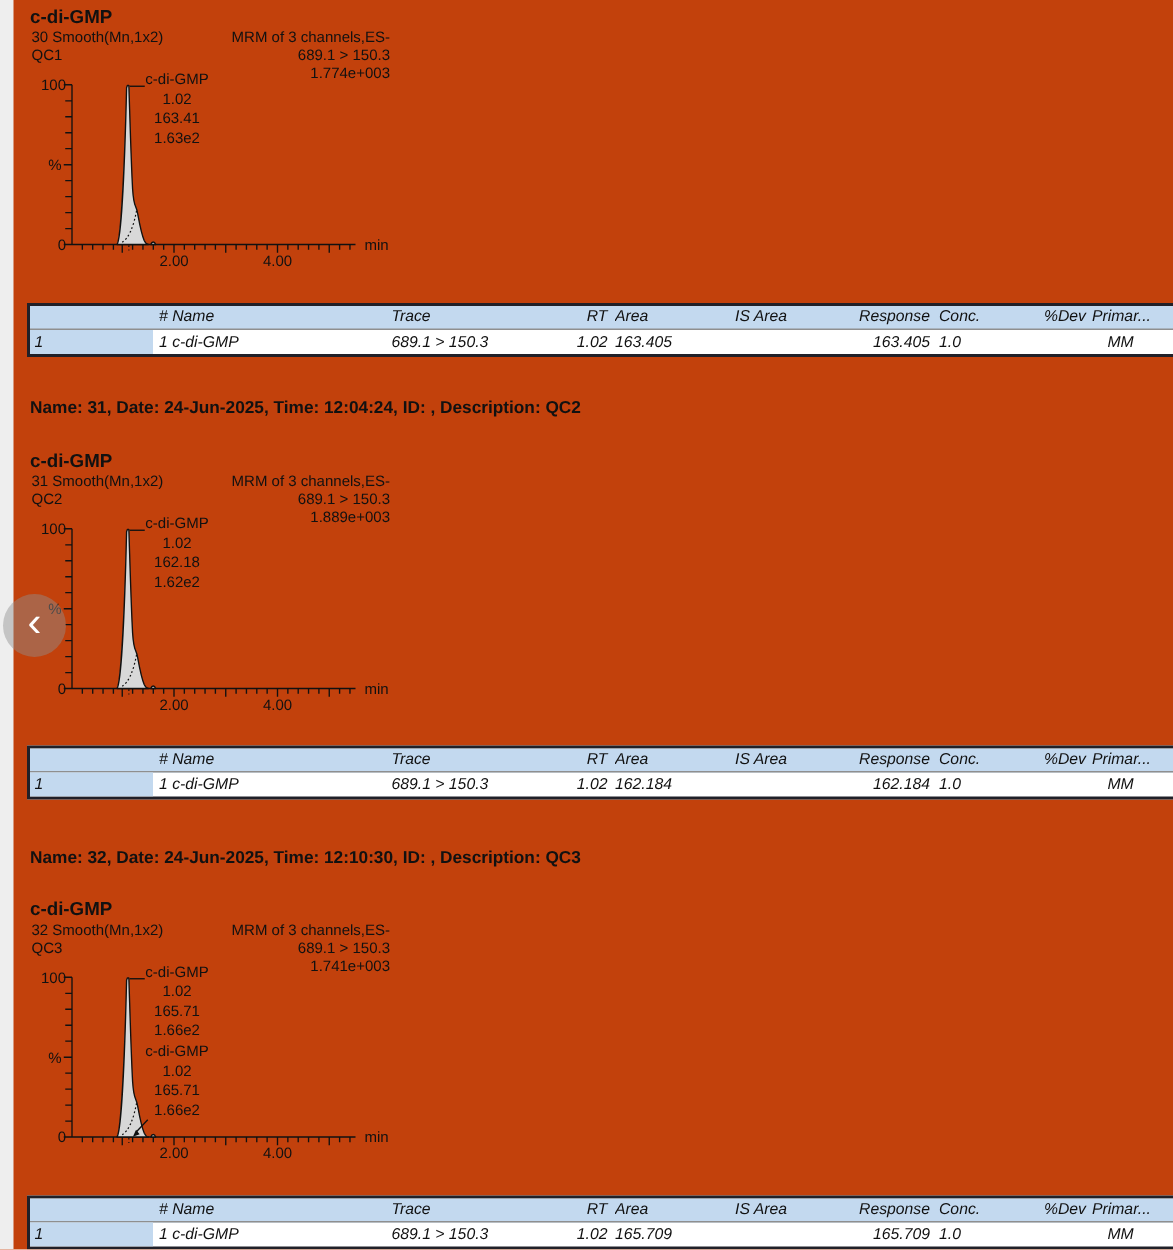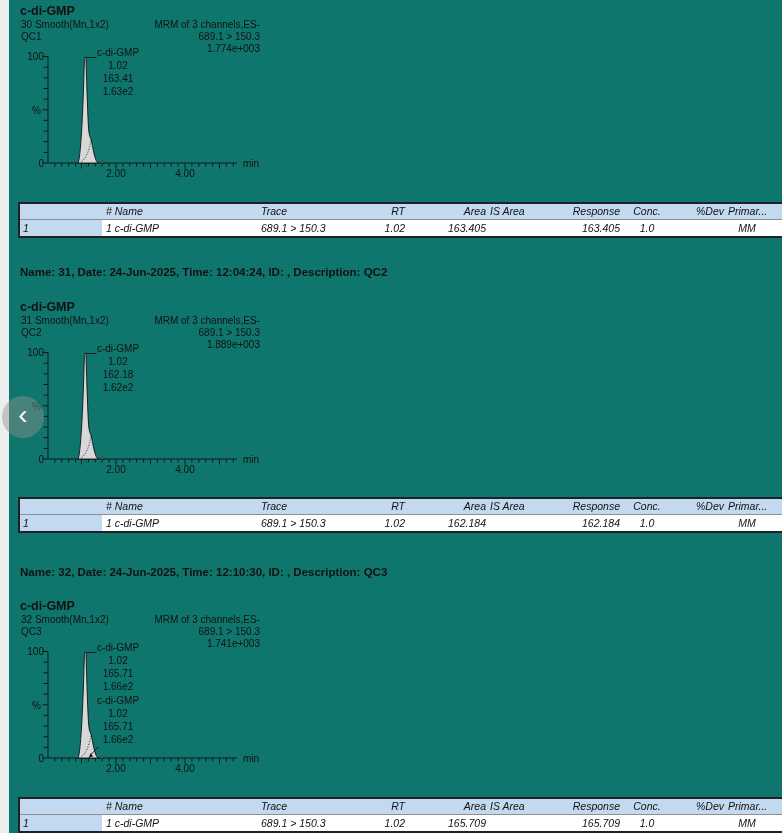--- a/index.html
+++ b/index.html
@@ -1,16 +1,16 @@
 <!DOCTYPE html>
 <html><head>
 <meta charset="utf-8">
 <style>
   html,body { margin:0; padding:0; background:#fff; }
-  #root { position:relative; width:782px; height:833px; background:#0f766e; overflow:hidden;
+  #root { position:relative; width:782px; height:833px; background:#c2410c; overflow:hidden;
           font-family:"Liberation Sans", sans-serif; }
   .leftstrip { position:absolute; left:0; top:0; width:9px; height:833px; background:#eeeeee; }
 
   
   svg.chart { position:absolute; left:0; overflow:visible; }
   .t { font-family:"Liberation Sans", sans-serif; font-size:10px; fill:#111; }
   .t.b { font-weight:bold; font-size:12.5px; }
   .t.e { text-anchor:end; }
   .t.m { text-anchor:middle; }
   .ln { stroke:#111; stroke-width:0.9; fill:none; }
@@ -24,24 +24,24 @@
   .trow { display:flex; width:100%; }
   .thead { background:#c3d9ef; height:15px; border-bottom:1px solid #8f8f8f; }
   .tdata { height:16px; }
   .c { box-sizing:border-box; flex:0 0 auto; font-size:10.5px; line-height:15px; color:#111;
        white-space:nowrap; overflow:hidden; }
   .tdata .c { line-height:16px; }
   .c0 { width:82px;  padding-left:3px; }
   .c1 { width:154px; padding-left:4px; }
   .c2 { width:87px;  padding-left:5px; }
   .c3 { width:67px;  text-align:right; padding-right:5px; }
-  .c4 { width:80px;  text-align:right; padding-right:4px; }
+  .c4 { width:80px;  text-align:left; padding-right:4px; }
   .c5 { width:68px;  text-align:left; padding-right:4px; }
   .c6 { width:68px;  text-align:right; padding-right:6px; }
-  .c7 { width:50px;  text-align:center; padding-right:8px; }
+  .c7 { width:50px;  text-align:left; padding-right:8px; }
   .c8 { width:50px;  text-align:right; padding-right:2px; }
   .c9 { width:42px;  padding-left:2px; }
   .tdata .c0 { background:#c3d9ef; }
   .tdata .c9 { text-align:center; padding-left:0; }
 
   .secheader { position:absolute; left:20px; font-weight:bold; font-size:11.5px; color:#111;text-align:center; }
 
   .navprev { position:absolute; left:2px; top:396px; width:42px; height:42px; border-radius:50%;
              background:rgba(145,145,145,0.45); color:#ffffff; display:flex; align-items:center;
              justify-content:center; cursor:pointer; z-index:5; }

